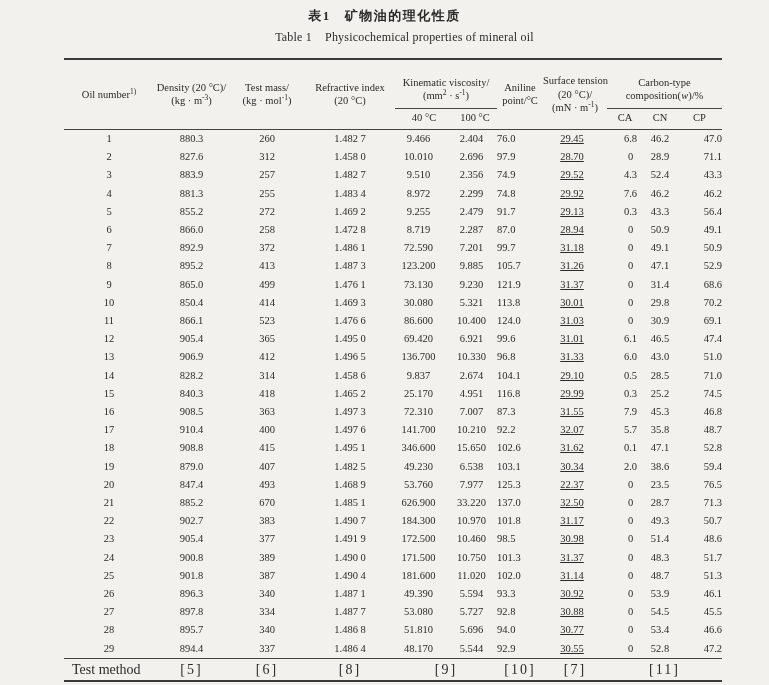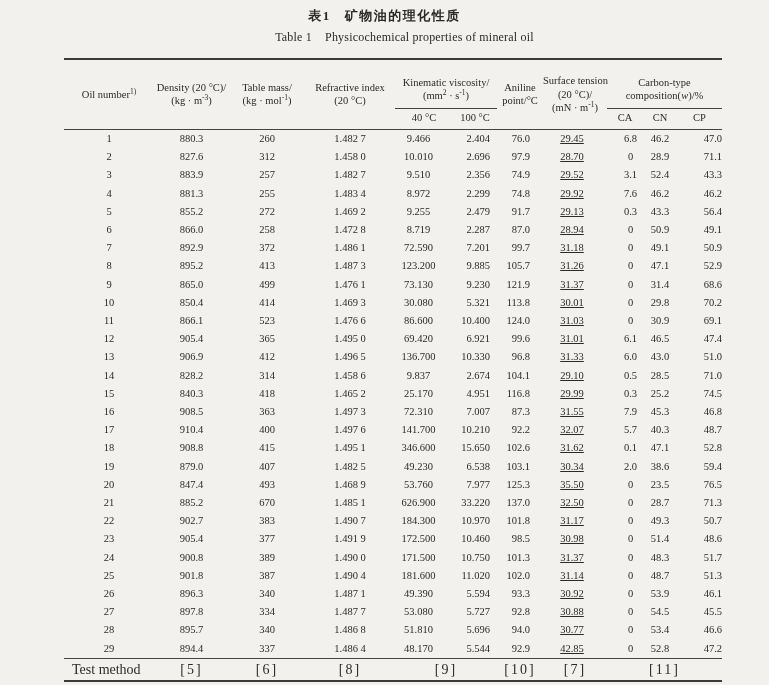--- a/index.html
+++ b/index.html
@@ -37,22 +37,22 @@
   th.hdr-bottom{border-bottom:1.2px solid #45443f;}
   th.group{border-bottom:1px solid #45443f;padding-bottom:3px;}
   thead tr.subrow th{padding:2px 0 4px 0;height:14px;}
   sup{font-size:7.5px;line-height:0;}
 
   tbody td{
     height:18.2px;line-height:18.2px;padding:0;text-align:center;
     white-space:nowrap;font-size:10.5px;
   }
   tbody td:nth-child(5){padding-right:11px;}
-  tbody td:nth-child(6){text-align:right;padding-right:7px;}
-  tbody td:nth-child(7){text-align:right;padding-right:13px;}
+  tbody td:nth-child(6){text-align:center;padding-right:7px;}
+  tbody td:nth-child(7){text-align:left;padding-right:13px;}
   tbody td:nth-child(8){padding-right:6px;text-decoration:underline;}
   tbody td:nth-child(9){text-align:center;padding-left:11px;}
   tbody td:nth-child(11){text-align:right;padding-left:6px;}
 
   tfoot td{
     border-top:1.1px solid #45443f;height:21px;line-height:21px;
     text-align:center;font-size:14px;padding:0;white-space:nowrap;
   }
   tfoot td.tm-label{text-align:left;padding-left:8px;}
   tfoot td.ref{letter-spacing:2px;}
@@ -90,21 +90,21 @@
     <thead>
       <tr>
         <th rowspan="2" class="hdr-bottom">
           <div><span>Oil number</span><sup>1)</sup></div>
         </th>
         <th rowspan="2" class="hdr-bottom">
           <div>Density (20 °C)/</div>
           <div><span>(kg · m</span><sup>-3</sup><span>)</span></div>
         </th>
         <th rowspan="2" class="hdr-bottom">
-          <div>Table mass/</div>
+          <div>Test mass/</div>
           <div><span>(kg · mol</span><sup>-1</sup><span>)</span></div>
         </th>
         <th rowspan="2" class="hdr-bottom">
           <div>Refractive index</div>
           <div>(20 °C)</div>
         </th>
         <th colspan="2" class="group">
           <div>Kinematic viscosity/</div>
           <div><span>(mm</span><sup>2</sup><span> · s</span><sup>-1</sup><span>)</span></div>
         </th>
@@ -160,21 +160,21 @@
         </tr>
         <tr>
           <td>3</td>
           <td>883.9</td>
           <td>257</td>
           <td>1.482 7</td>
           <td>9.510</td>
           <td>2.356</td>
           <td>74.9</td>
           <td>29.52</td>
-          <td>3.1</td>
+          <td>4.3</td>
           <td>52.4</td>
           <td>43.3</td>
         </tr>
         <tr>
           <td>4</td>
           <td>881.3</td>
           <td>255</td>
           <td>1.483 4</td>
           <td>8.972</td>
           <td>2.299</td>
@@ -343,21 +343,21 @@
         <tr>
           <td>17</td>
           <td>910.4</td>
           <td>400</td>
           <td>1.497 6</td>
           <td>141.700</td>
           <td>10.210</td>
           <td>92.2</td>
           <td>32.07</td>
           <td>5.7</td>
-          <td>40.3</td>
+          <td>35.8</td>
           <td>48.7</td>
         </tr>
         <tr>
           <td>18</td>
           <td>908.8</td>
           <td>415</td>
           <td>1.495 1</td>
           <td>346.600</td>
           <td>15.650</td>
           <td>102.6</td>
@@ -380,21 +380,21 @@
           <td>59.4</td>
         </tr>
         <tr>
           <td>20</td>
           <td>847.4</td>
           <td>493</td>
           <td>1.468 9</td>
           <td>53.760</td>
           <td>7.977</td>
           <td>125.3</td>
-          <td>35.50</td>
+          <td>22.37</td>
           <td>0</td>
           <td>23.5</td>
           <td>76.5</td>
         </tr>
         <tr>
           <td>21</td>
           <td>885.2</td>
           <td>670</td>
           <td>1.485 1</td>
           <td>626.900</td>
@@ -497,21 +497,21 @@
           <td>46.6</td>
         </tr>
         <tr>
           <td>29</td>
           <td>894.4</td>
           <td>337</td>
           <td>1.486 4</td>
           <td>48.170</td>
           <td>5.544</td>
           <td>92.9</td>
-          <td>42.85</td>
+          <td>30.55</td>
           <td>0</td>
           <td>52.8</td>
           <td>47.2</td>
         </tr>
       </tbody>
 
     <tfoot>
       <tr>
         <td class="tm-label">Test method</td>
         <td class="ref">[5]</td>

